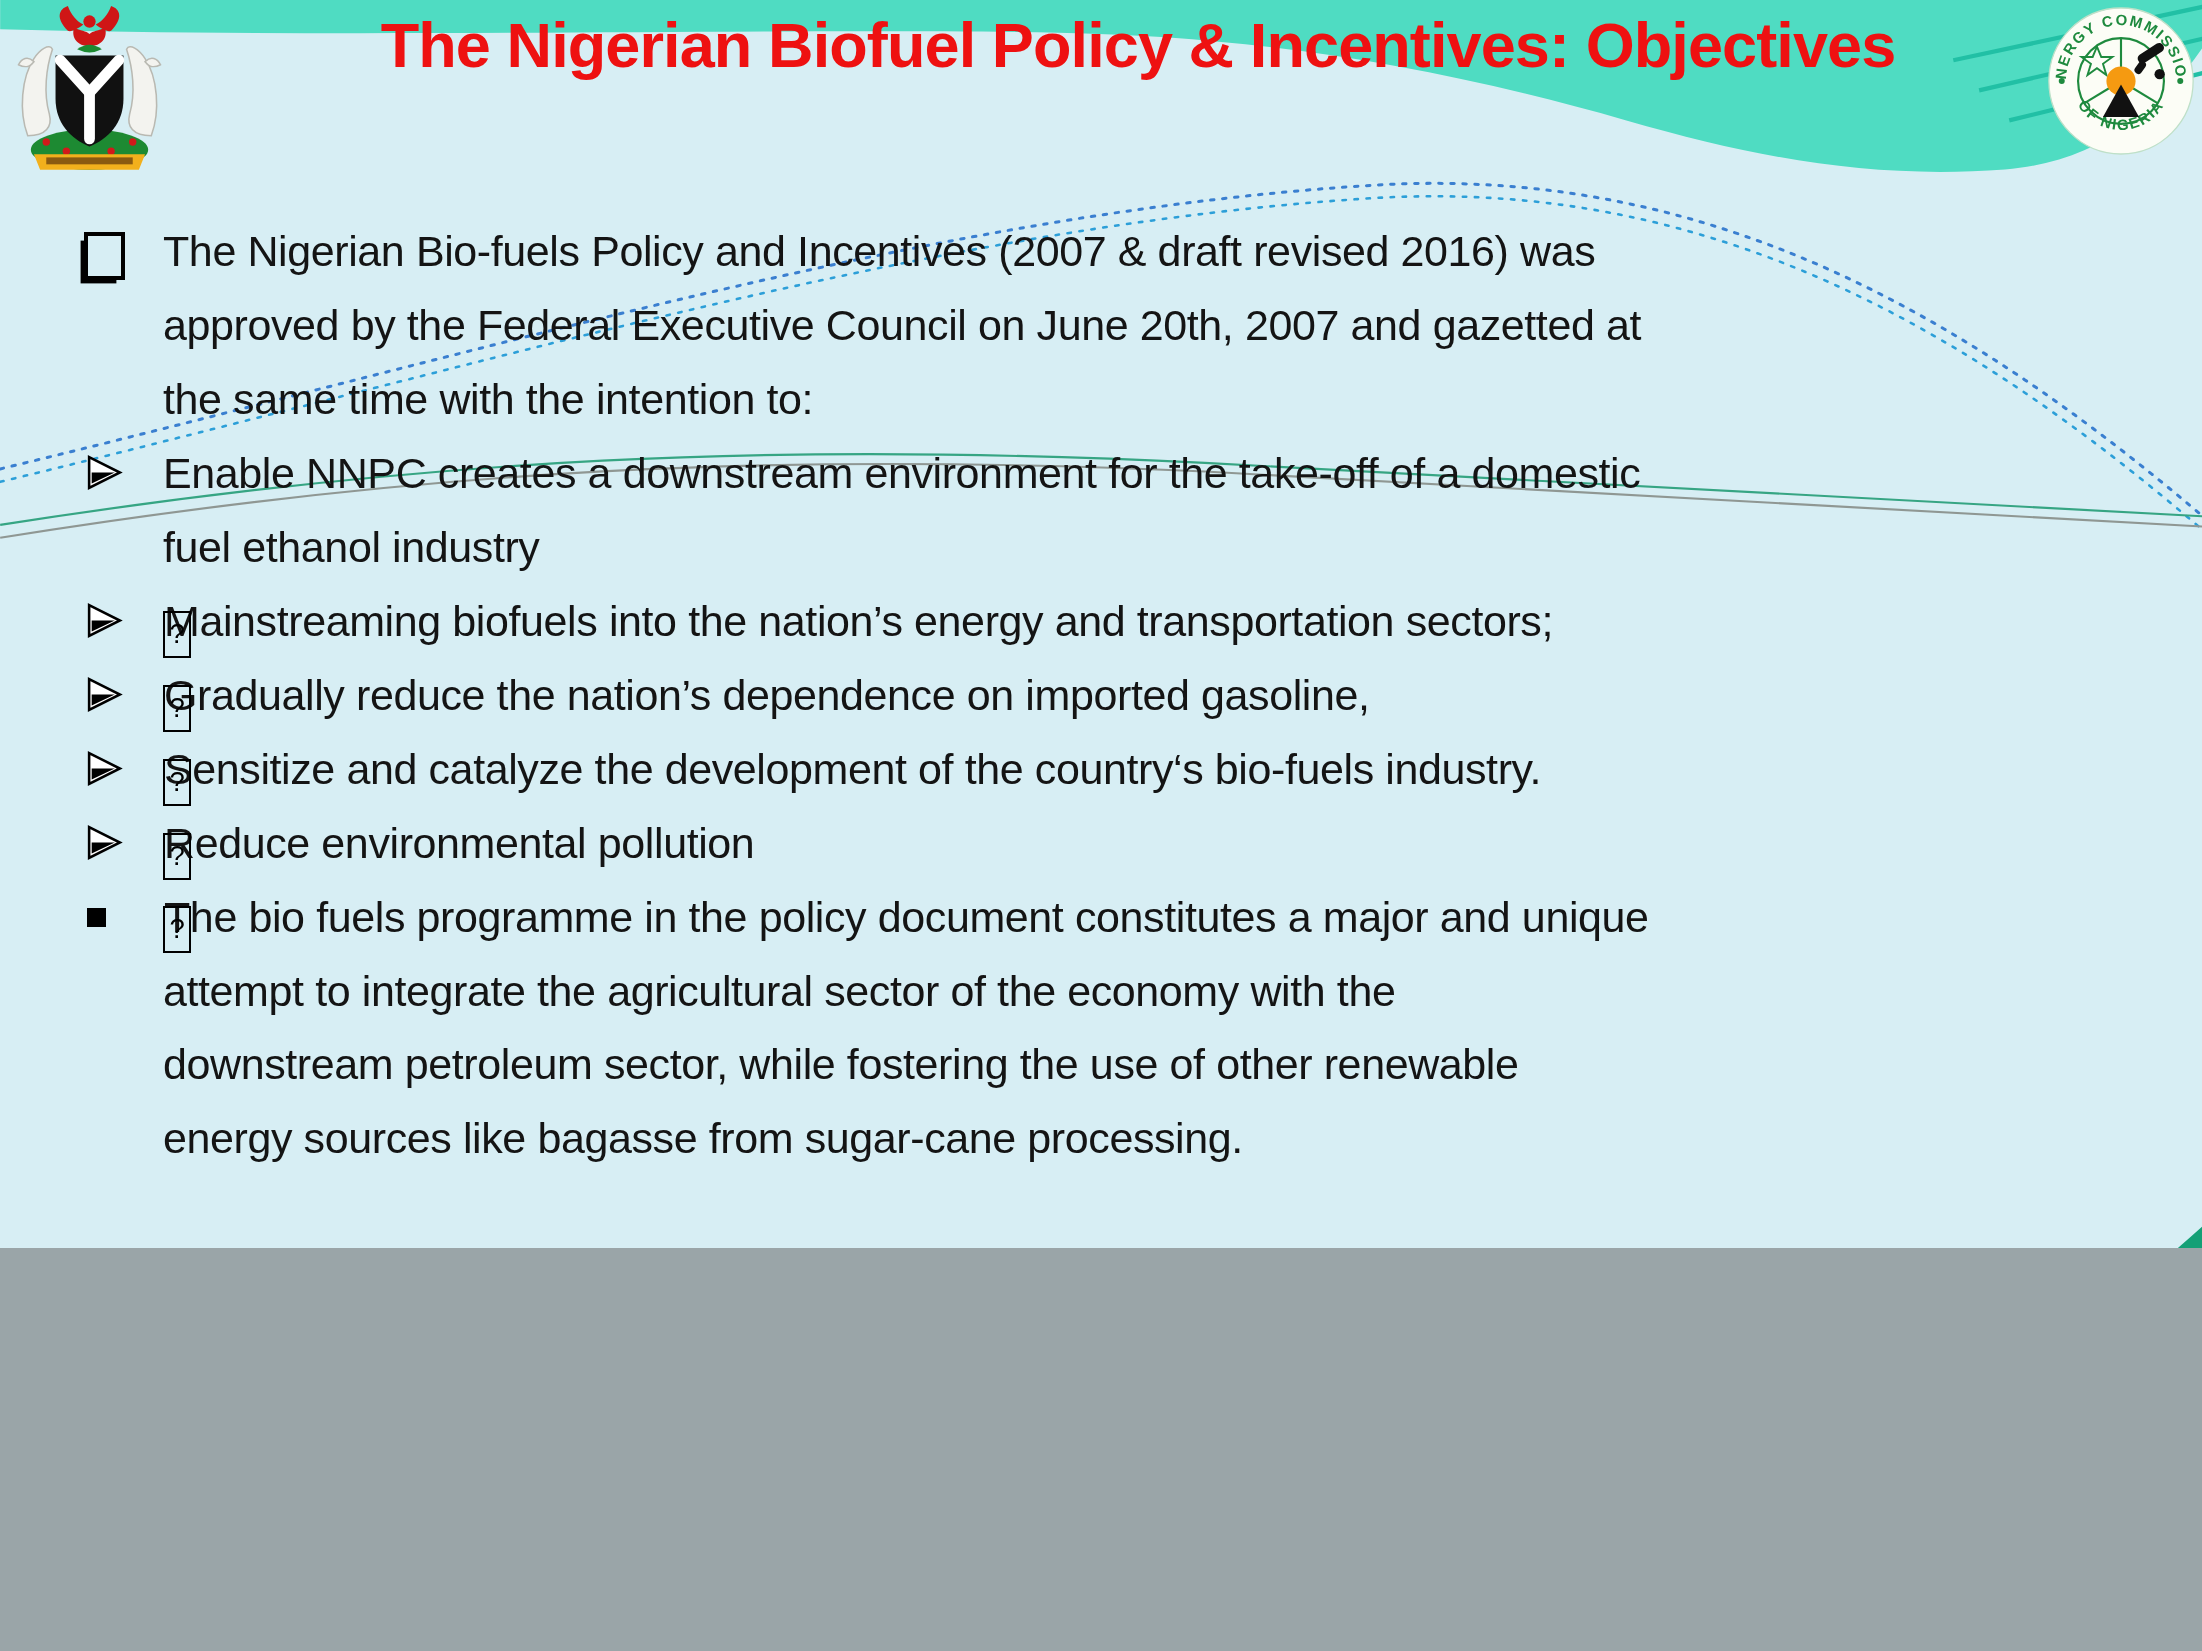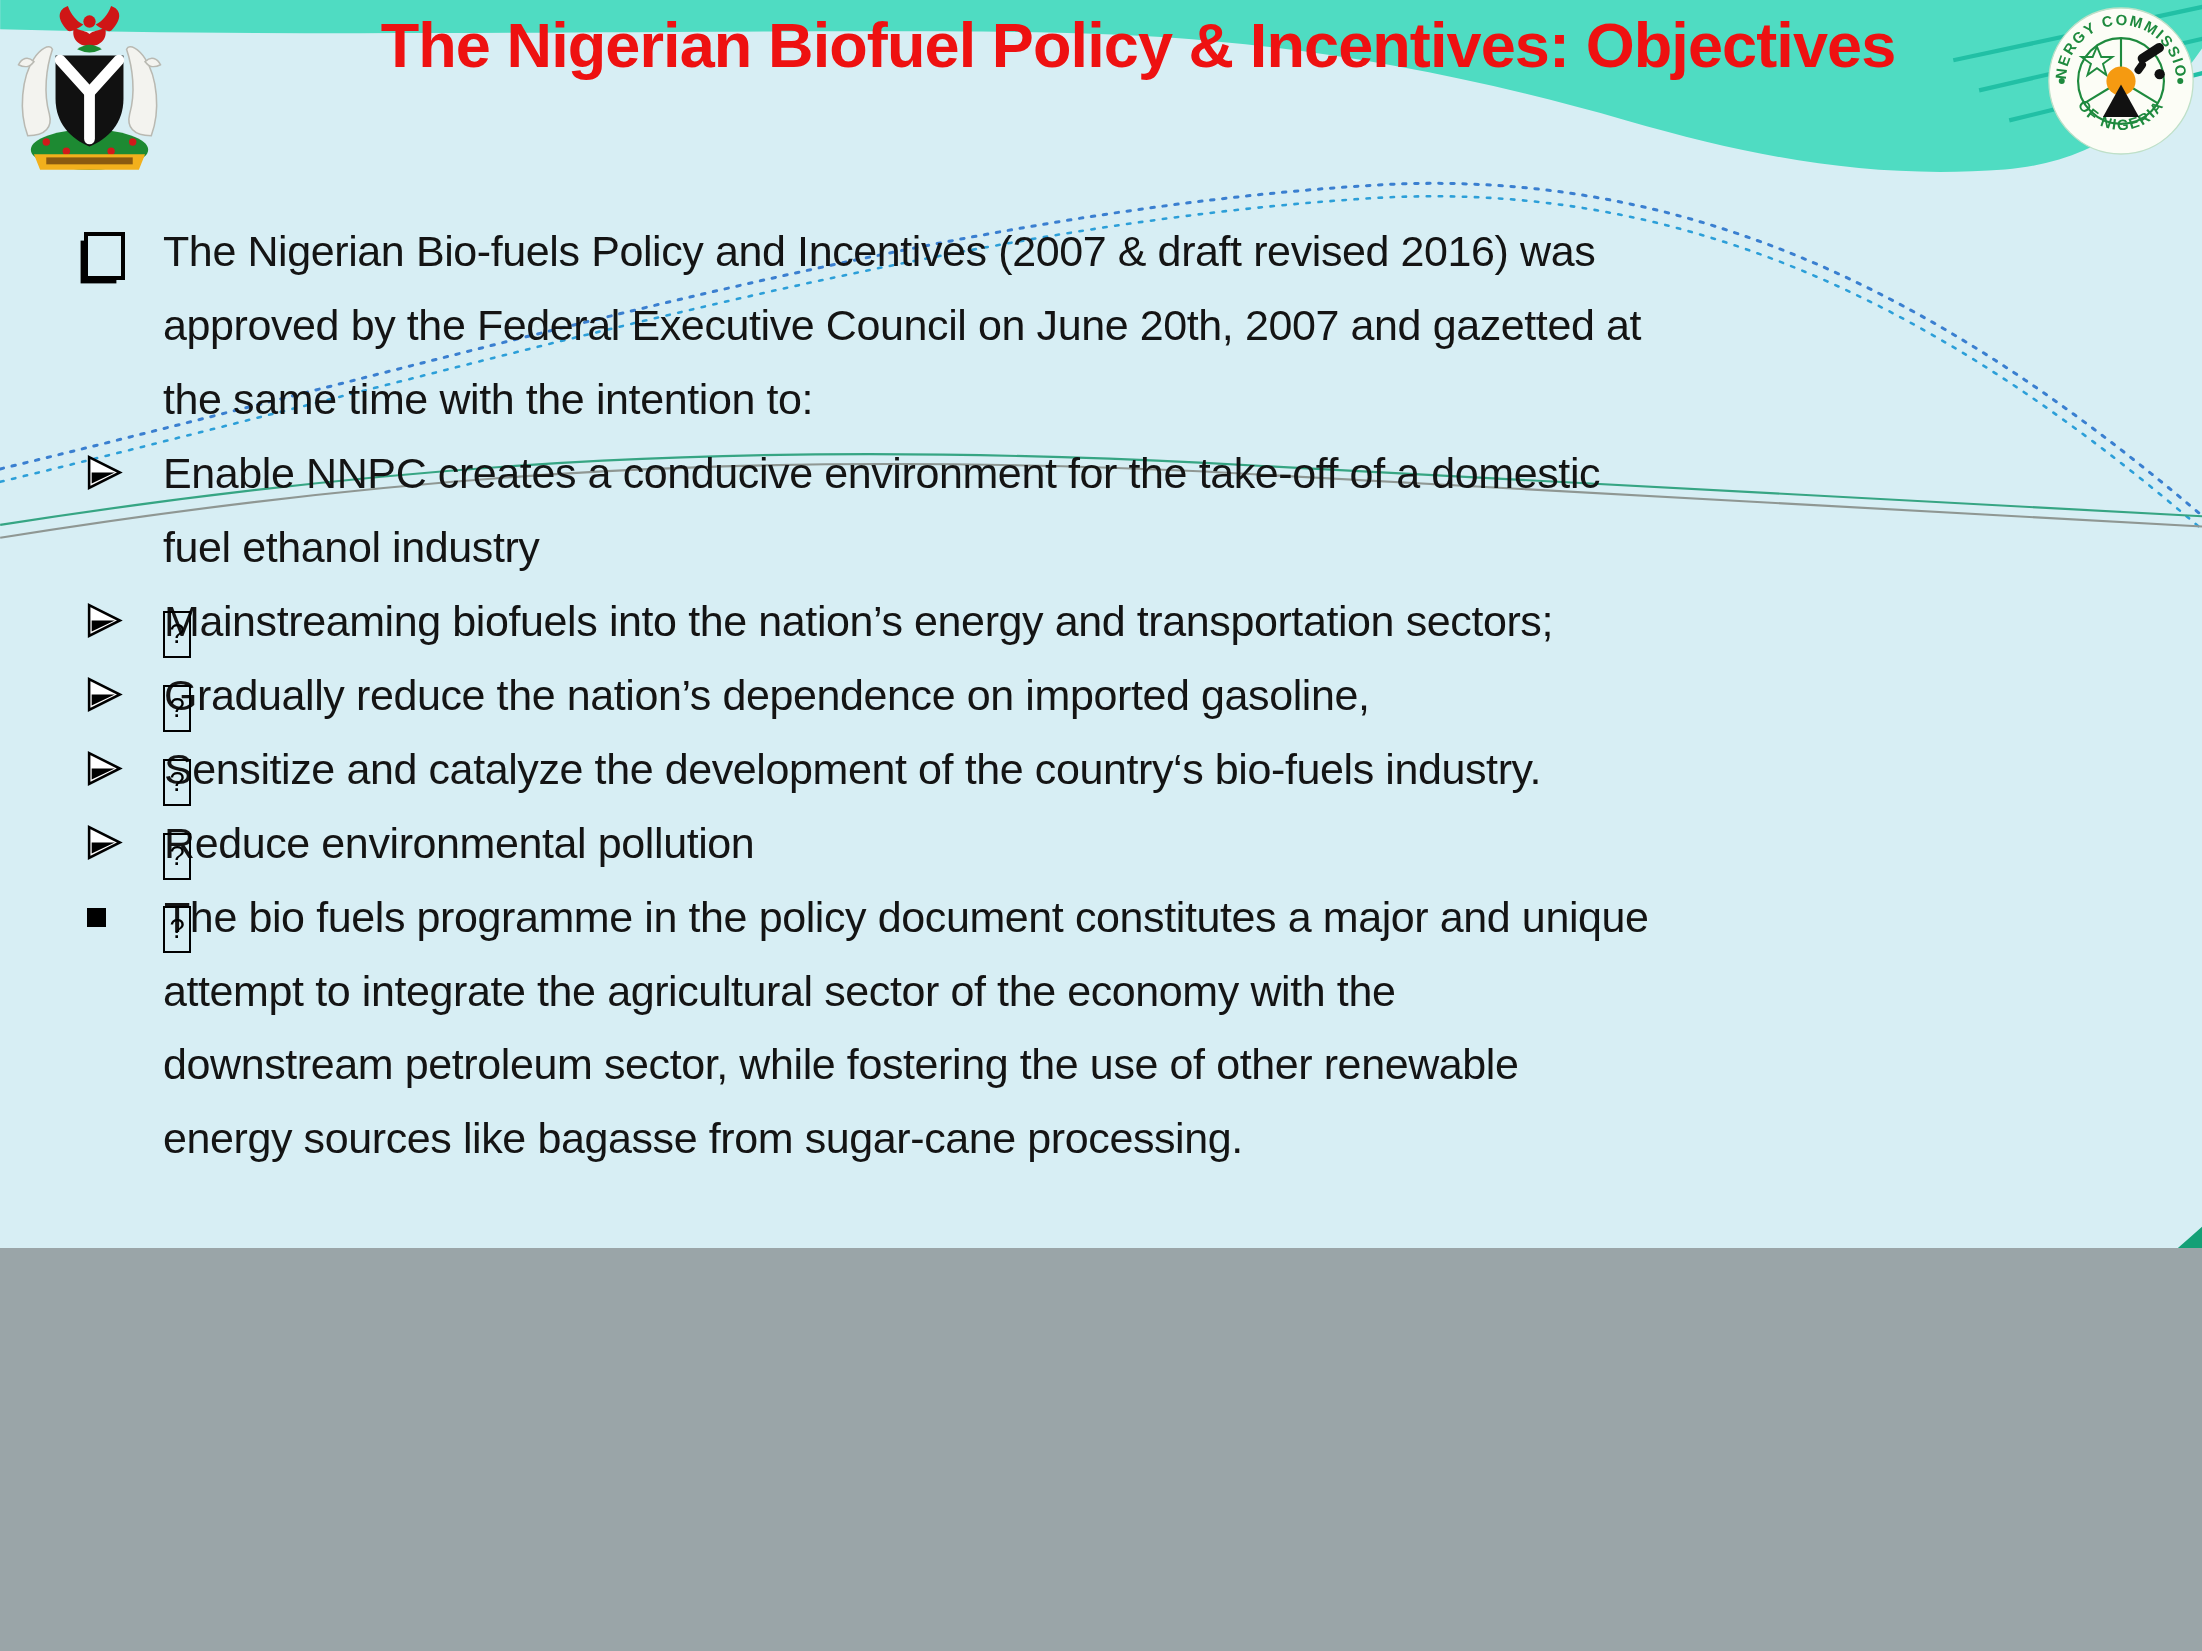--- a/index.html
+++ b/index.html
@@ -185,21 +185,21 @@
       </li>
 
 
       <li>
         <span class="marker arrow">
           <svg width="41" height="41" viewBox="0 0 48 48">
               <path d="M6,6 L42,24 L6,42 Z" fill="#fff" stroke="#000" stroke-width="3"></path>
               <path d="M9,24 L36,24 L9,37 Z" fill="#000"></path>
             </svg>
         </span>
-        <div class="btext"><span>Enable NNPC creates a conducive environment for the take-off of a domestic
+        <div class="btext"><span>Enable NNPC creates a downstream environment for the take-off of a domestic
 fuel ethanol industry</span></div>
       </li>
 
       <li>
         <span class="marker arrow">
           <svg width="41" height="41" viewBox="0 0 48 48">
               <path d="M6,6 L42,24 L6,42 Z" fill="#fff" stroke="#000" stroke-width="3"></path>
               <path d="M9,24 L36,24 L9,37 Z" fill="#000"></path>
             </svg>
         </span>

